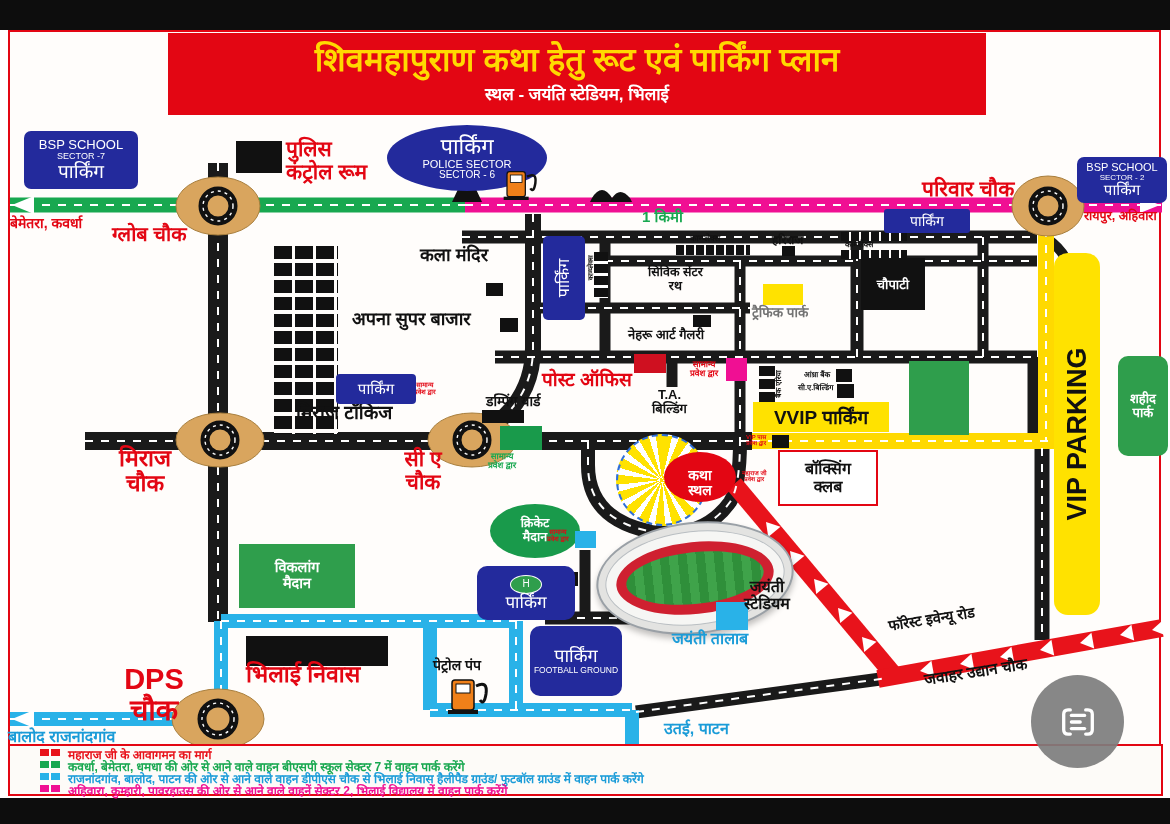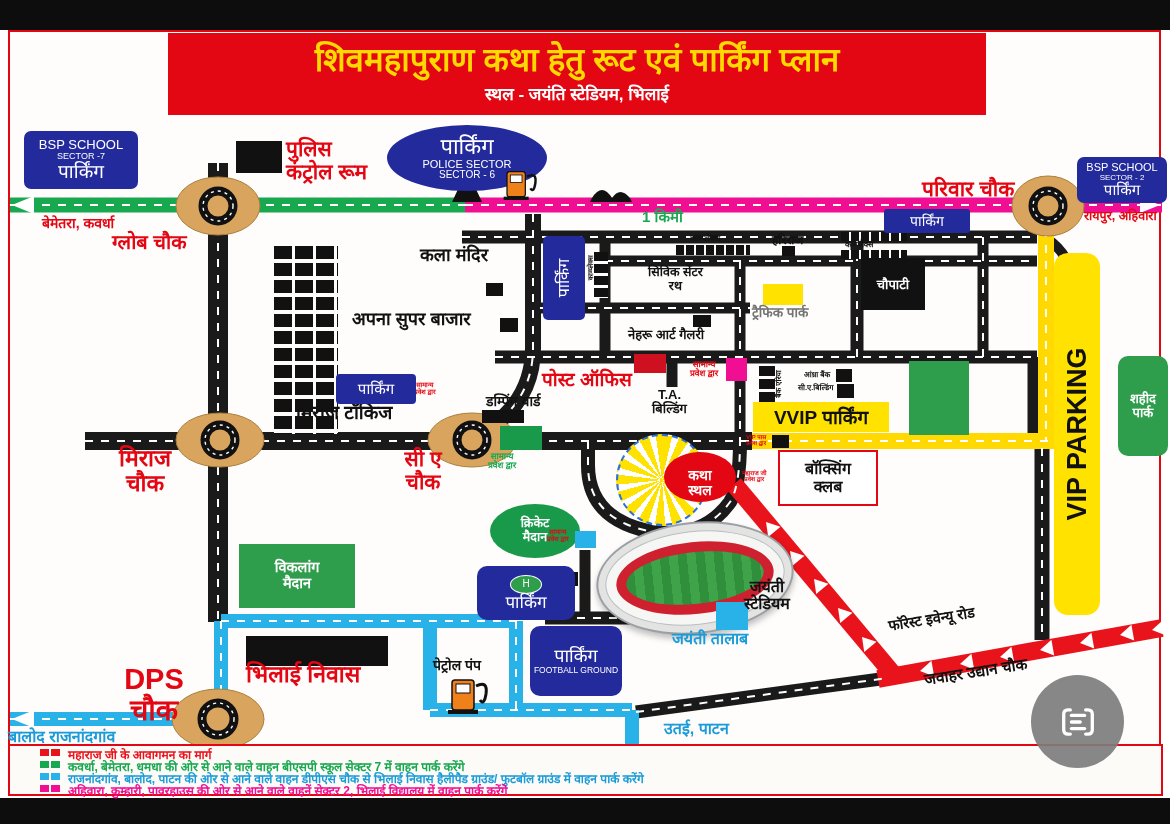--- a/index.html
+++ b/index.html
@@ -222,31 +222,31 @@
   <div class="blue-sign" style="left:477px;top:566px;width:98px;height:54px;position:absolute;border-radius:10px;">
     <span style="width:30px;height:17px;border-radius:50%;background:#2f9e4c;border:1.5px solid #fff;font-size:10px;display:flex;align-items:center;justify-content:center;">H</span>
     <span style="font-size:17px;">पार्किंग</span>
   </div>
 
   <div class="blue-sign" style="left:530px;top:626px;width:92px;height:70px;position:absolute;border-radius:10px;">
     <span style="font-size:18px;">पार्किंग</span>
     <span style="font-size:8.5px;">FOOTBALL GROUND</span>
   </div>
 
-  <div class="lb red" style="left:112px;top:232px;font-size:20px;">ग्लोब चौक</div>
+  <div class="lb red" style="left:112px;top:224px;font-size:20px;">ग्लोब चौक</div>
   <div class="lb red" style="left:922px;top:178px;font-size:21px;">परिवार चौक</div>
   <div class="lb red" style="left:100px;top:446px;width:90px;font-size:23px;">मिराज
 चौक</div>
   <div class="lb red" style="left:388px;top:448px;width:70px;font-size:21px;">सी ए
 चौक</div>
   <div class="lb red" style="left:108px;top:664px;width:92px;font-size:29px;">DPS
 चौक</div>
   <div class="lb blk" style="left:924px;top:664px;font-size:15.5px;transform:rotate(-9deg);">जवाहर उद्यान चौक</div>
 
-  <div class="lb red" style="left:10px;top:216px;font-size:14px;margin-left:32px;">बेमेतरा, कवर्धा</div>
+  <div class="lb red" style="left:10px;top:216px;font-size:14px;">बेमेतरा, कवर्धा</div>
   <div class="lb red" style="left:1084px;top:210px;font-size:12.5px;">रायपुर, अहिवारा</div>
   <div class="lb blu" style="left:8px;top:728px;font-size:16px;">बालोद राजनांदगांव</div>
   <div class="lb blu" style="left:664px;top:720px;font-size:16px;">उतई, पाटन</div>
   <div class="lb blk" style="left:888px;top:612px;font-size:14.5px;transform:rotate(-9deg);">फॉरेस्ट इवेन्यू रोड</div>
   <div class="lb grn" style="left:642px;top:209px;font-size:15px;">1 किमी</div>
 
   <div class="blackrect" style="left:236px;top:141px;width:46px;height:32px;"></div>
   <div class="lb red" style="left:286px;top:138px;font-size:21px;text-align:left;">पुलिस
 कंट्रोल रूम</div>
 

